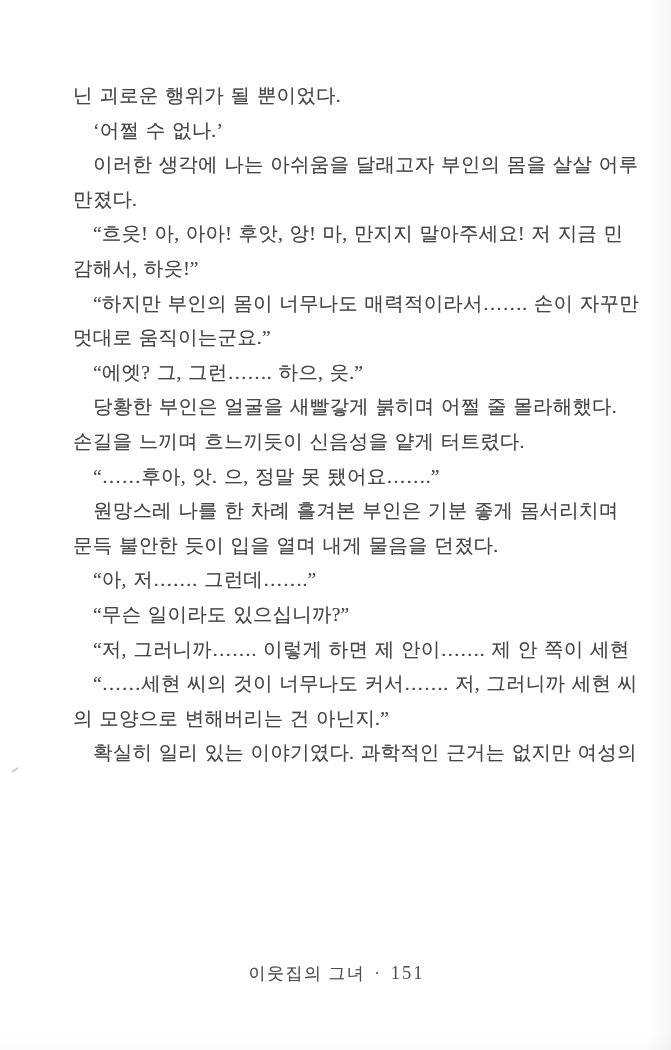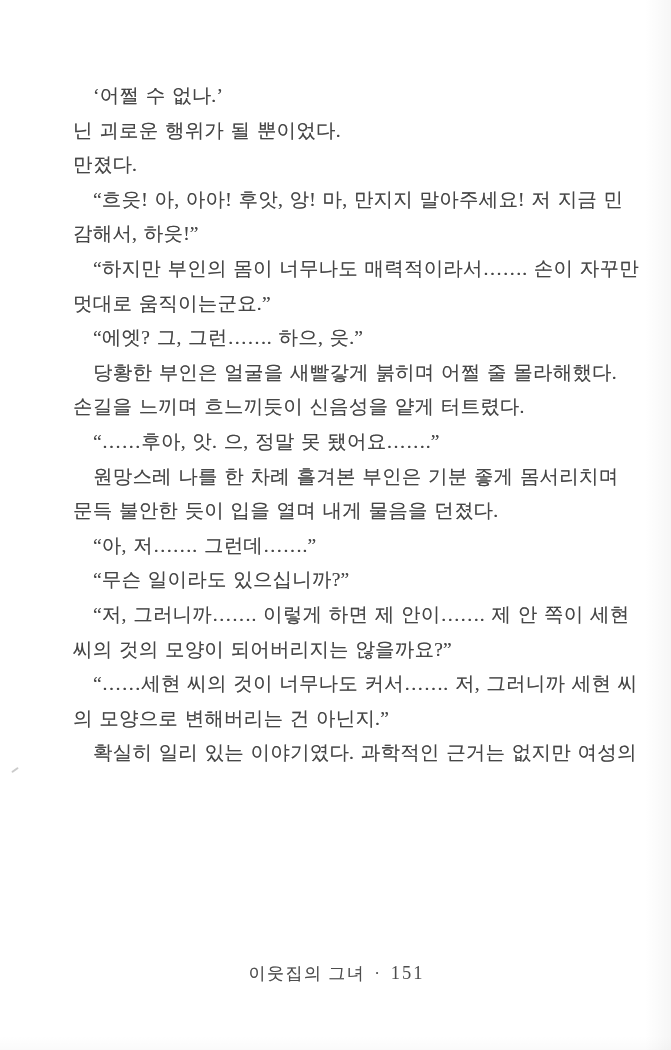--- a/index.html
+++ b/index.html
@@ -92,37 +92,37 @@
     font-size: 18.5px;
     letter-spacing: 2px;
   }
 </style>
 </head>
 <body>
 
 <div class="scan-page">
 
   <div class="text-block">
+      <div class="line">닌 괴로운 행위가 될 뿐이었다.</div>
       <div class="line indent">‘어쩔 수 없나.’</div>
-      <div class="line">닌 괴로운 행위가 될 뿐이었다.</div>
+      <div class="line indent full">이러한 생각에 나는 아쉬움을 달래고자 부인의 몸을 살살 어루</div>
       <div class="line">만졌다.</div>
       <div class="line indent full">“흐읏! 아, 아아! 후앗, 앙! 마, 만지지 말아주세요! 저 지금 민</div>
       <div class="line">감해서, 하읏!”</div>
       <div class="line indent full">“하지만 부인의 몸이 너무나도 매력적이라서……. 손이 자꾸만</div>
       <div class="line">멋대로 움직이는군요.”</div>
       <div class="line indent">“에엣? 그, 그런……. 하으, 읏.”</div>
       <div class="line indent full">당황한 부인은 얼굴을 새빨갛게 붉히며 어쩔 줄 몰라해했다.</div>
       <div class="line">손길을 느끼며 흐느끼듯이 신음성을 얕게 터트렸다.</div>
       <div class="line indent">“……후아, 앗. 으, 정말 못 됐어요…….”</div>
       <div class="line indent full">원망스레 나를 한 차례 흘겨본 부인은 기분 좋게 몸서리치며</div>
       <div class="line">문득 불안한 듯이 입을 열며 내게 물음을 던졌다.</div>
       <div class="line indent">“아, 저……. 그런데…….”</div>
       <div class="line indent">“무슨 일이라도 있으십니까?”</div>
       <div class="line indent full">“저, 그러니까……. 이렇게 하면 제 안이……. 제 안 쪽이 세현</div>
-      <div class="line">씨의 것의 모양이 되어버리지는 않을까요?”</div>
       <div class="line indent full">“……세현 씨의 것이 너무나도 커서……. 저, 그러니까 세현 씨</div>
       <div class="line">의 모양으로 변해버리는 건 아닌지.”</div>
       <div class="line indent full">확실히 일리 있는 이야기였다. 과학적인 근거는 없지만 여성의</div>
     </div>
 
   <div class="page-footer">
     <span class="book-title">이웃집의 그녀</span><span class="sep-dot">·</span><span class="page-num">151</span>
   </div>
 
   <div class="scan-speck"></div>

